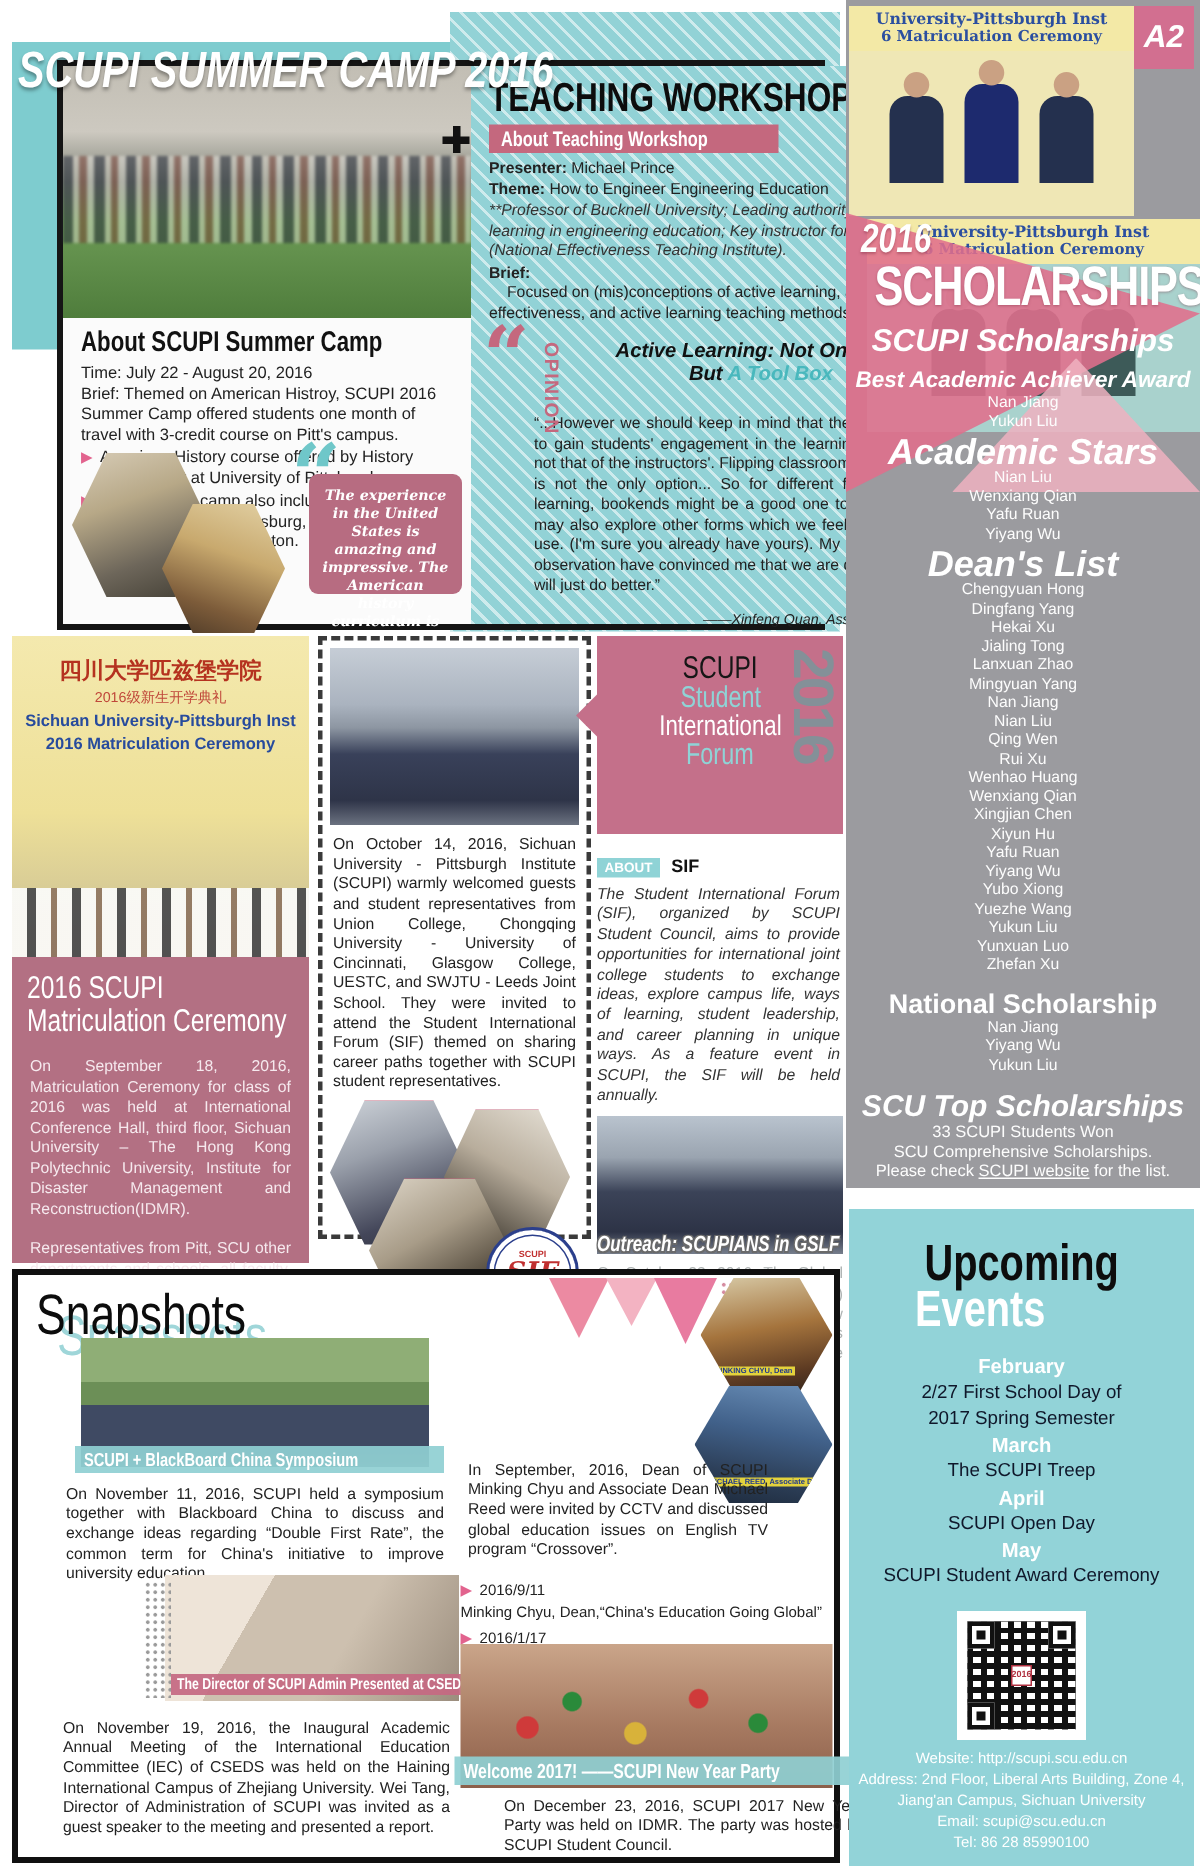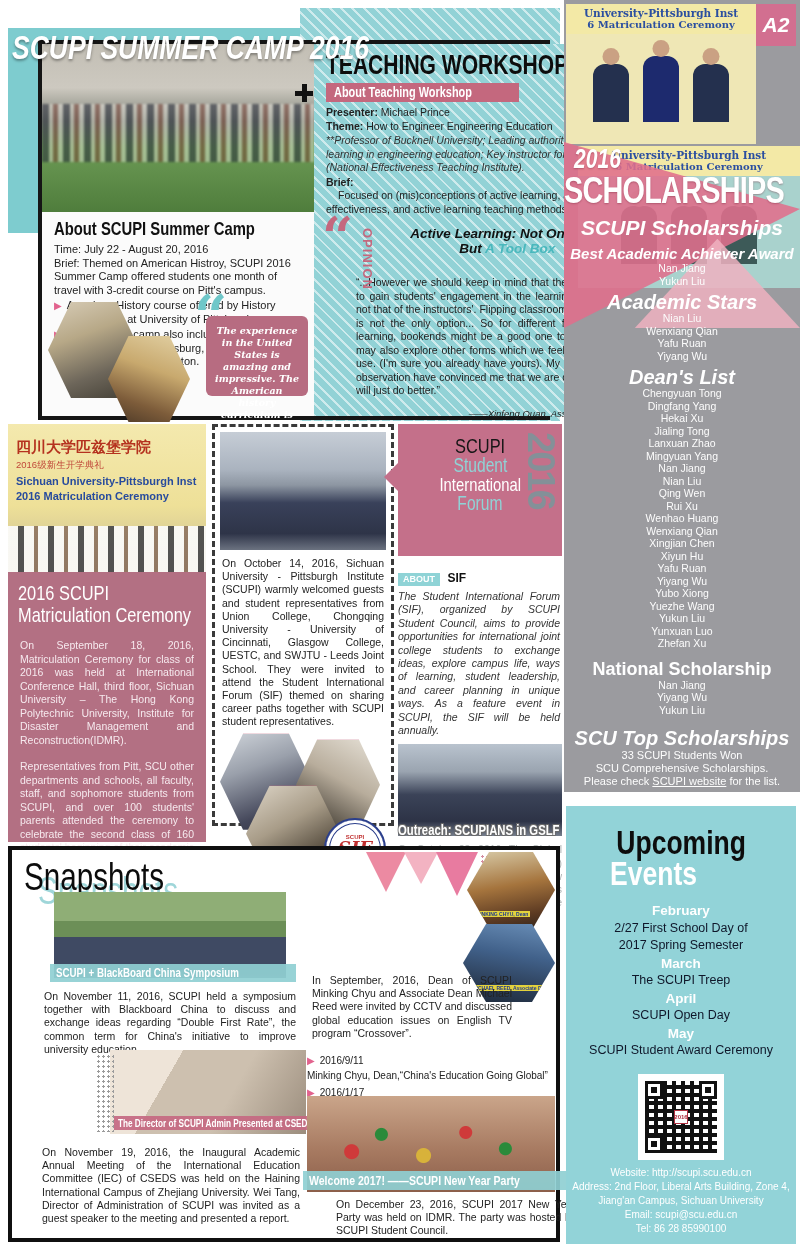--- a/index.html
+++ b/index.html
@@ -51,21 +51,21 @@
   .op-row { position:relative; margin-top:10px; height:44px; }
   .pq { position:absolute; left:-4px; top:-16px; color:#c4687e; font-family:"DejaVu Serif",serif; font-weight:bold; font-size:54px; line-height:54px; }
   .op-vert { position:absolute; left:34px; top:2px; writing-mode:vertical-rl; font-weight:bold; font-size:13px; letter-spacing:1px; color:#c4687e; }
   .op-title { margin-left:52px; text-align:center; font-weight:bold; font-style:italic; font-size:13.5px; line-height:15px; color:#111; }
   .toolbox { color:#49b8bd; }
   .op-quote { margin:6px 0 0 30px; font-size:10.5px; line-height:13.5px; text-align:justify; }
   .op-attr { margin:10px 4px 0 0; text-align:right; font-style:italic; font-size:9.5px; color:#222; }
 
   
   #matric { position:absolute; left:8px; top:424px; width:198px; height:418px; background:#b37083; }
-  .m-photo { height:148px; background:linear-gradient(180deg,#f4e9ae 0%,#eee098 55%,#d9cd96 78%,#c9bd8c 100%); padding:14px 8px 0; position:relative; text-align:left; }
+  .m-photo { height:214px; background:linear-gradient(180deg,#f4e9ae 0%,#eee098 55%,#d9cd96 78%,#c9bd8c 100%); padding:14px 8px 0; position:relative; text-align:center; }
   .m-cn1 { color:#b5321f; font-family:"DejaVu Serif",serif; font-weight:bold; font-size:15px; }
   .m-cn2 { color:#c0483a; font-size:9.5px; margin-top:2px; }
   .m-en1,.m-en2 { color:#274b9d; font-weight:bold; font-size:11px; margin-top:3px; }
   .m-crowd { position:absolute; left:0; right:0; bottom:0; height:46px;
     background:repeating-linear-gradient(90deg, rgba(250,250,248,.95) 0 10px, rgba(60,62,70,.85) 10px 16px, rgba(250,250,248,.95) 16px 26px, rgba(120,90,80,.7) 26px 30px); filter:blur(.5px); }
   .m-title { padding:10px 10px 0; color:#fff; font-size:21px; line-height:22px; }
   .m-para { margin:13px 12px 0; color:#f6e9ee; font-size:10.5px; line-height:13.5px; text-align:justify; }
 
   #sifcard { position:absolute; left:212px; top:424px; width:182px; height:402px; border:3px dashed #3a3a3a; background:#fff; padding:5px; }
   .s-photo { height:118px; background:linear-gradient(180deg,#c6cdd6 0%,#aab3bf 32%,#8d96a2 45%,#39415a 60%,#2e3448 86%,#6b7280 100%); }
@@ -88,21 +88,21 @@
   .si-l1 { font-size:21px; line-height:20px; color:#161616; }
   .si-l2 { font-size:20px; line-height:19px; color:#8fd3d6; }
   .si-l3 { font-size:19px; line-height:19px; color:#fff; }
   .si-l4 { font-size:20px; line-height:19px; color:#8fd3d6; }
   .si-year { position:absolute; right:0; top:8px; writing-mode:vertical-rl; font-weight:bold; font-size:38px; color:#7e949a; opacity:.9; letter-spacing:-2px; }
   .si-about { margin-top:12px; padding-right:2px; }
   .about-tag { background:#8fd3d6; color:#fff; font-weight:bold; font-size:9px; padding:1px 5px 2px; }
   .sif-name { font-weight:bold; font-size:12px; color:#111; margin-left:3px; }
   .si-about p { margin-top:4px; font-style:italic; font-size:10.5px; line-height:13.4px; text-align:justify; color:#333; }
   .si-photo { margin-top:7px; height:92px; position:relative;
-    background:linear-gradient(180deg,#b9c3ce 0%,#9aa4b0 30%,#3b4358 55%,#2d3346 84%,#767e8c 100%); }
+    background:linear-gradient(180deg,#b9c3ce 0%,#9aa4b0 30%,#3b4358 55%,#2d3346 84%,#767e8c 100%);font-style:italic; }
   .si-cap { position:absolute; left:0; bottom:-2px; color:#fff; font-weight:bold; font-size:14.5px; white-space:nowrap;
     text-shadow:1px 1px 0 #6a6a6a,-1px 1px 0 #6a6a6a,1px -1px 0 #6a6a6a,-1px -1px 0 #6a6a6a; }
   .si-out { margin-top:7px; font-size:10.5px; line-height:13.2px; color:#adb2b2; text-align:justify; }
 
   
   #snaps { position:absolute; left:8px; top:846px; width:552px; height:396px; border:4px solid #101010; background:#fff; }
   .sn-title-wrap { position:absolute; left:12px; top:4px; height:52px; }
   .sn-ghost { position:absolute; left:14px; top:16px; color:#9fd6d9; font-size:38px; }
   .sn-main { position:absolute; left:0; top:2px; color:#0c0c0c; font-size:38px; }
   .sn-deco { position:absolute; right:40px; top:2px; width:150px; height:46px; }
@@ -160,25 +160,25 @@
   .pa .person:nth-child(2) { background:#1d2a6e; height:66px; }
   .pb .person { background:#3d5a58; }
   .pb .person::before { background:#9fb9a8; }
   .a2 { position:absolute; right:4px; top:4px; width:40px; height:42px; background:#d26f90; color:#fff; font-weight:bold; font-style:italic;
     font-size:21px; display:flex; align-items:center; justify-content:center; z-index:8; }
   .sch-banner { position:absolute; left:0; top:142px; width:236px; height:186px; pointer-events:none; }
   .sch-banner .t1 { position:absolute; inset:0; background:rgba(224,110,140,.88); clip-path:polygon(0 0,100% 36%,0 100%); }
   .sch-banner .t2 { position:absolute; left:30%; top:52%; width:70%; height:48%; background:rgba(238,178,192,.85); clip-path:polygon(50% 0,100% 100%,0 100%); }
   .sch-text { position:absolute; left:0; top:146px; width:236px; color:#fff; z-index:5; }
   .sch-y { font-size:27px; line-height:26px; font-weight:bold; font-style:italic; margin-left:10px; text-shadow:0 1px 2px rgba(120,40,60,.4); }
-  .sch-t { font-size:37px; line-height:38px; font-weight:bold; margin-left:0; letter-spacing:-1px; text-shadow:0 1px 2px rgba(120,40,60,.4); }
+  .sch-t { font-size:37px; line-height:38px; font-weight:bold; margin-left:19px; letter-spacing:-1px; text-shadow:0 1px 2px rgba(120,40,60,.4); }
   .sch-list { position:absolute; left:0; top:216px; width:236px; text-align:center; color:#fff; z-index:5; }
   .sch-list .hd0 { font-style:italic; font-weight:bold; font-size:21px; line-height:24px; }
   .sch-list .hd1 { font-style:italic; font-weight:bold; font-size:15px; line-height:17px; margin-top:5px; }
-  .sch-list .hd2 { font-style:italic; font-weight:bold; font-size:20px; line-height:20px; margin-top:5px; }
+  .sch-list .hd2 { font-style:italic; font-weight:bold; font-size:24px; line-height:20px; margin-top:5px; }
   .names div { font-size:10.5px; line-height:12.5px; color:#fdfdfd; }
   .hd-nat { font-weight:bold; font-size:18px; line-height:20px; margin-top:9px; }
   .hd-scu { font-style:italic; font-weight:bold; font-size:20px; line-height:22px; margin-top:11px; }
   .scu-lines div { font-size:11px; line-height:13.2px; color:#fdfdfd; }
   .scu-link { text-decoration:underline; cursor:pointer; }
 
   
   #events { position:absolute; left:566px; top:806px; width:230px; height:438px; background:#92d3d8; text-align:center; }
   .ev-t1 { margin-top:20px; color:#0d0d0d; font-size:34px; line-height:32px; font-weight:bold; }
   .ev-t2 { color:#fff; font-size:34px; line-height:30px; font-weight:bold; margin-left:44px; text-align:left; }
@@ -390,21 +390,21 @@
       </div>
     <div class="hd2">Academic Stars</div>
     <div class="names">
         <div>Nian Liu</div>
         <div>Wenxiang Qian</div>
         <div>Yafu Ruan</div>
         <div>Yiyang Wu</div>
       </div>
     <div class="hd2">Dean's List</div>
     <div class="names">
-        <div>Chengyuan Tong</div>
+        <div>Chengyuan Hong</div>
         <div>Dingfang Yang</div>
         <div>Hekai Xu</div>
         <div>Jialing Tong</div>
         <div>Lanxuan Zhao</div>
         <div>Mingyuan Yang</div>
         <div>Nan Jiang</div>
         <div>Nian Liu</div>
         <div>Qing Wen</div>
         <div>Rui Xu</div>
         <div>Wenhao Huang</div>

